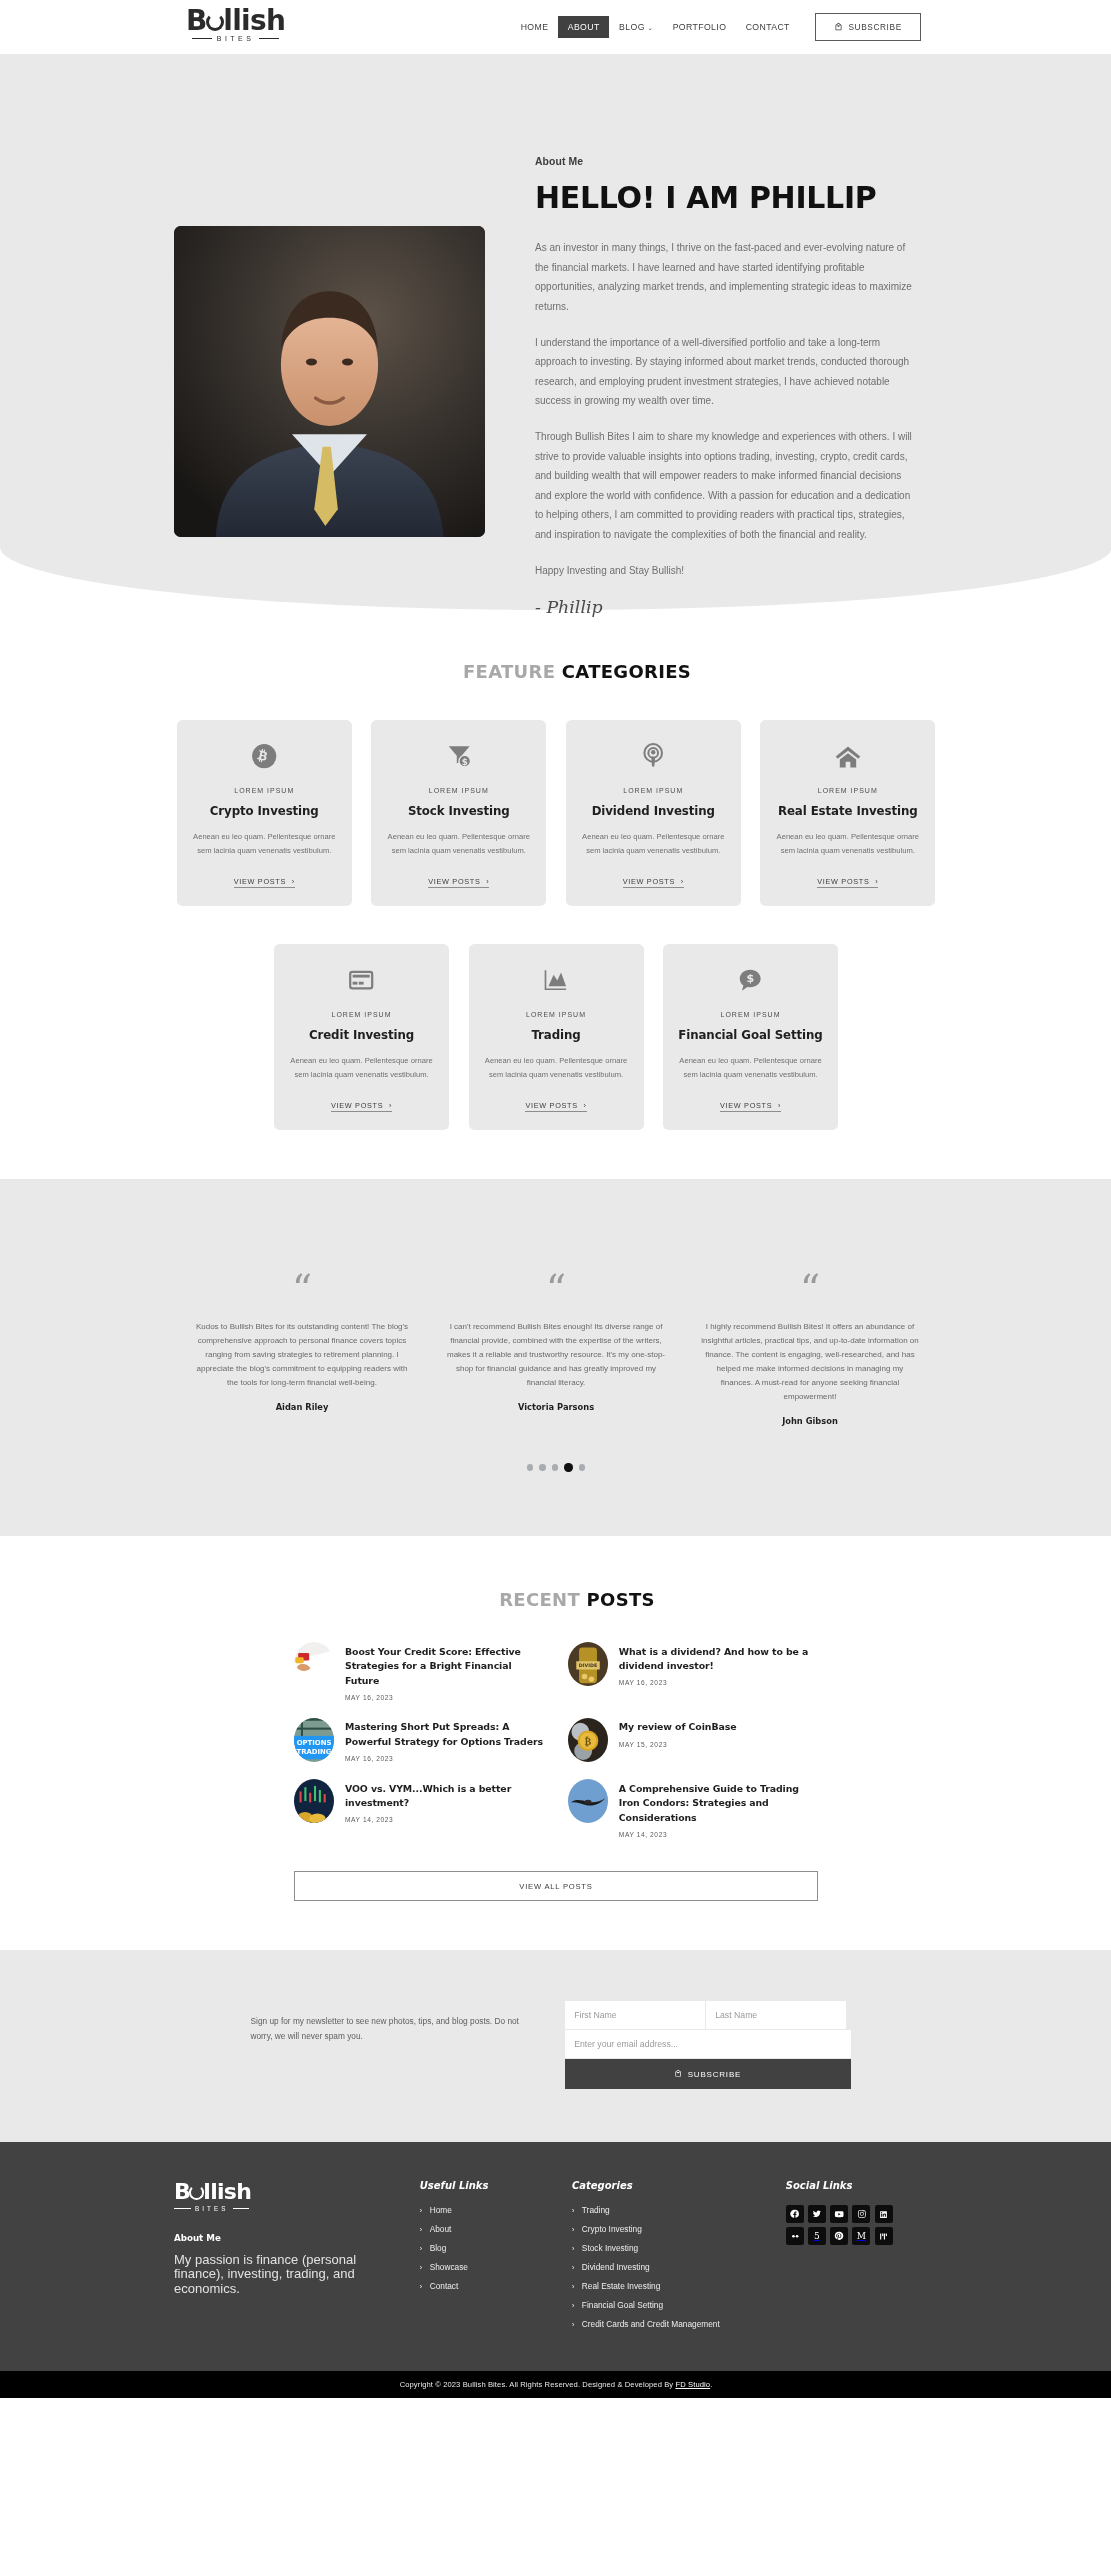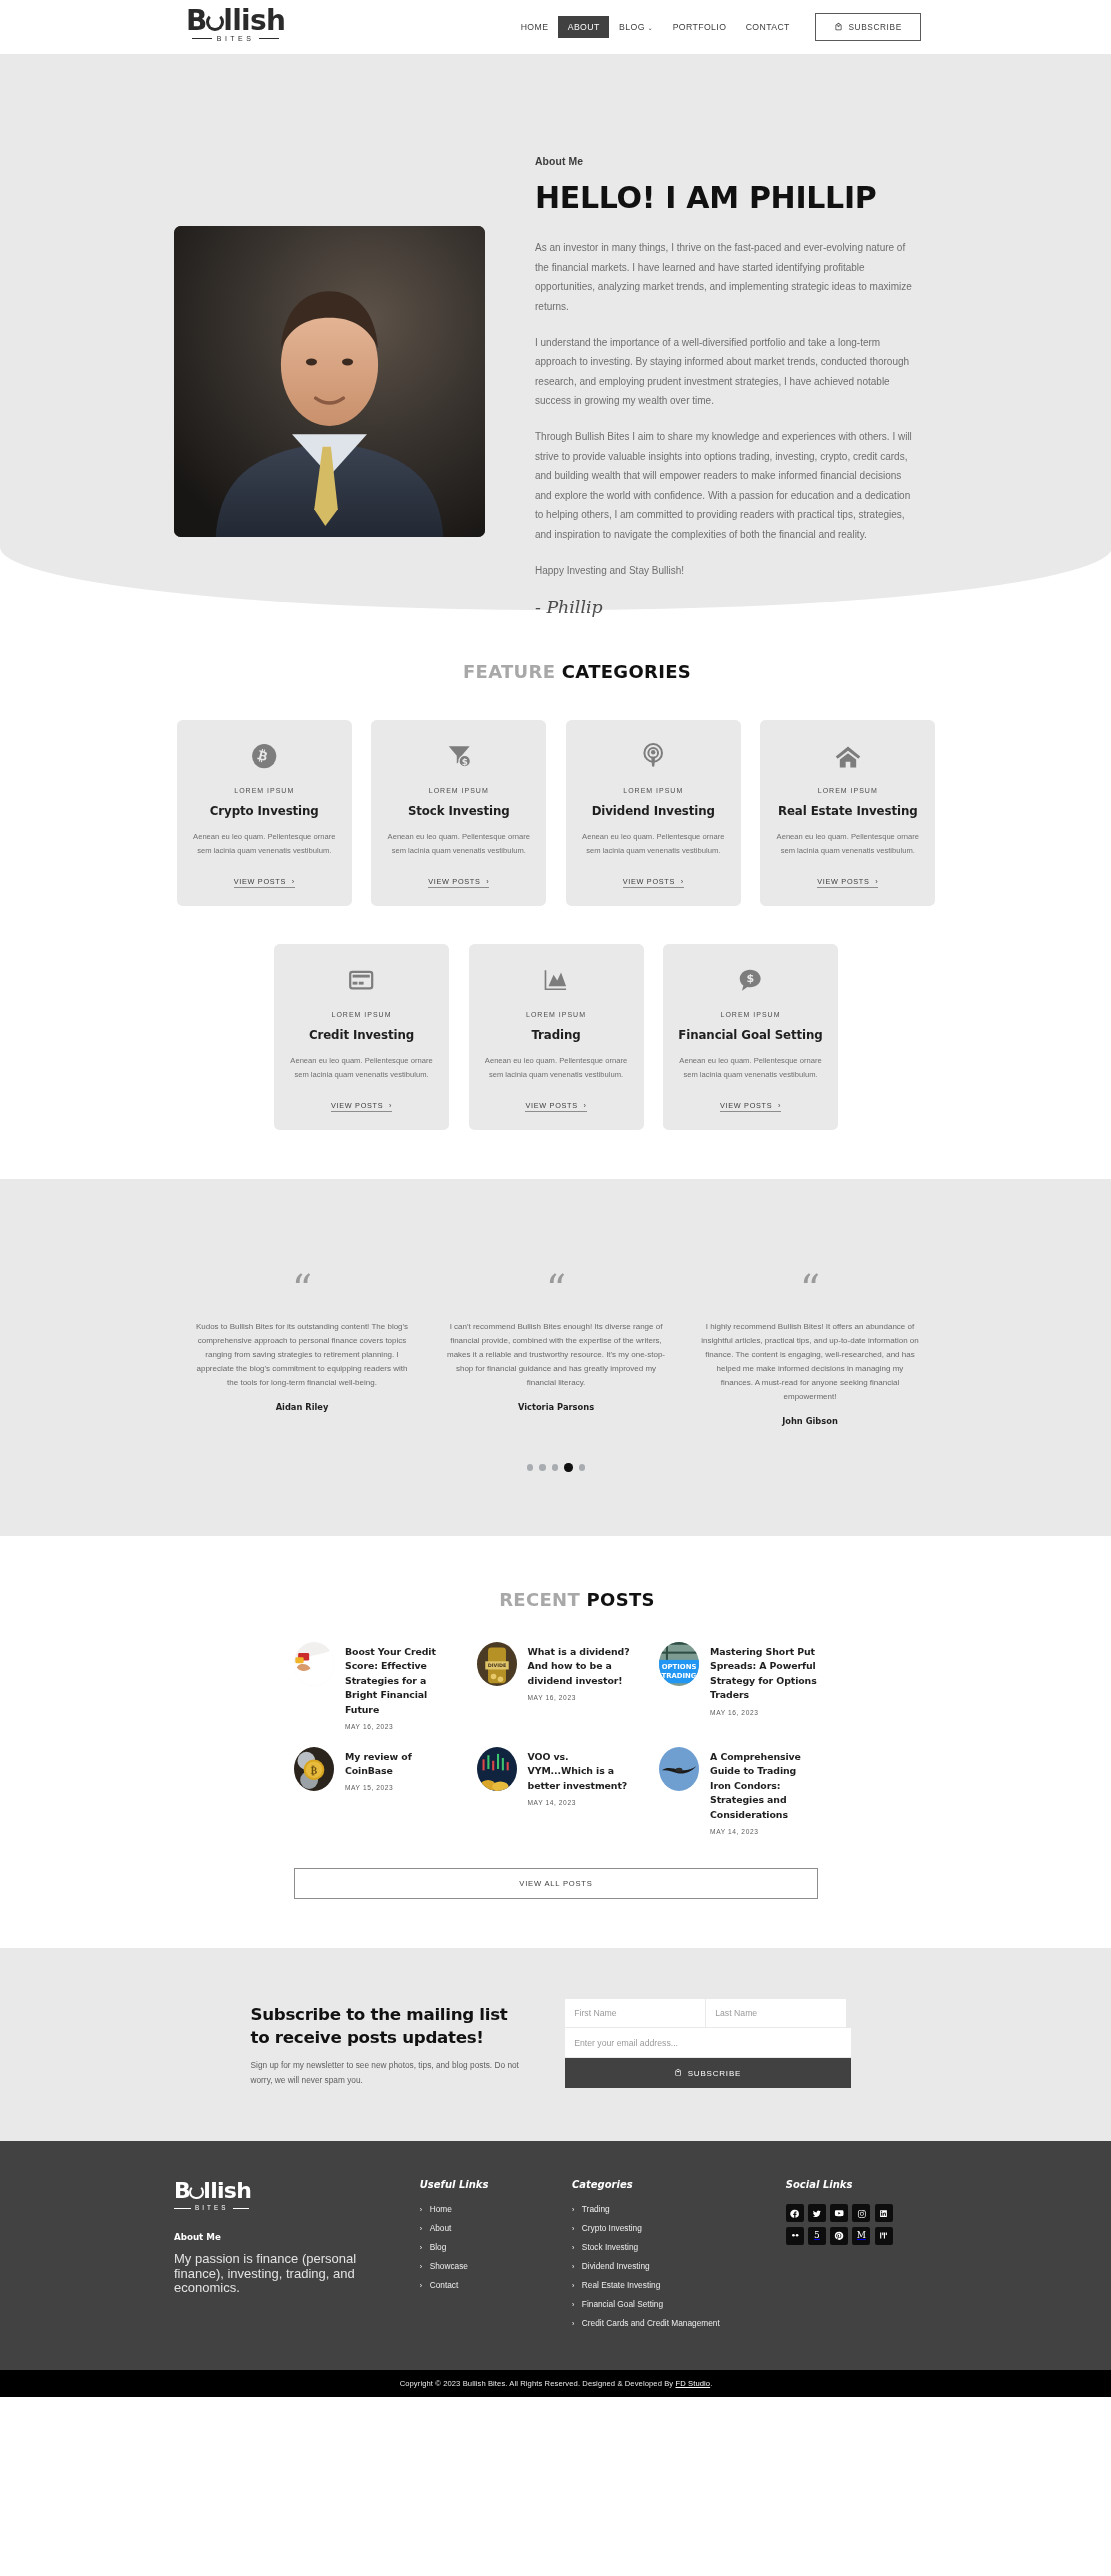--- a/index.html
+++ b/index.html
@@ -182,21 +182,21 @@
     font-family: "DejaVu Sans", sans-serif;
   }
   .dots { display: flex; justify-content: center; gap: 6.3px; margin-top: 38px; }
   .dots i { width: 6.3px; height: 6.3px; border-radius: 50%; background: #a9adb2; display: block; }
   .dots i.on { background: #111; width: 8.3px; height: 8.3px; margin-top: -1px; }
 
   
   .recent { background: #fff; padding: 53px 0 49px; }
   .posts-grid {
     width: 524px; margin: 32px auto 0;
-    display: grid; grid-template-columns: 1fr 1fr 1fr;
+    display: grid; grid-template-columns: 1fr 1fr;
     column-gap: 23.6px; row-gap: 16.7px;
   }
   .post { display: flex; gap: 11px; align-items: flex-start; }
   .thumb {
     width: 40px; height: 44px; border-radius: 50%;
     flex: 0 0 40px; overflow: hidden; position: relative;
   }
   .post .body { padding-top: 2.8px; }
   .post h4 {
     font-family: "DejaVu Sans", sans-serif;
@@ -639,21 +639,20 @@
       </div>
 
     </div>
 
     <button class="view-all">VIEW ALL POSTS</button>
   </div>
 
   <div class="sub">
     <div class="sub-inner">
       <div class="sub-left">
-        <h2>Subscribe to the mailing list to receive posts updates!</h2>
         <p>Sign up for my newsletter to see new photos, tips, and blog posts. Do not worry, we will never spam you.</p>
       </div>
       <div class="sub-right">
         <input class="fn" type="text" placeholder="First Name" style="">
         <input class="ln" type="text" placeholder="Last Name" style="">
         <input class="em" type="email" placeholder="Enter your email address..." style="">
         <button class="sub-btn">
           <span>
             <svg width="8.3" height="8.3" viewBox="0 0 24 24">
                 <path fill="#fff" d="M12 2 4 8v12a2 2 0 0 0 2 2h12a2 2 0 0 0 2-2V8l-8-6zm0 2.5L18 9v11H6V9l6-4.5z"></path>

